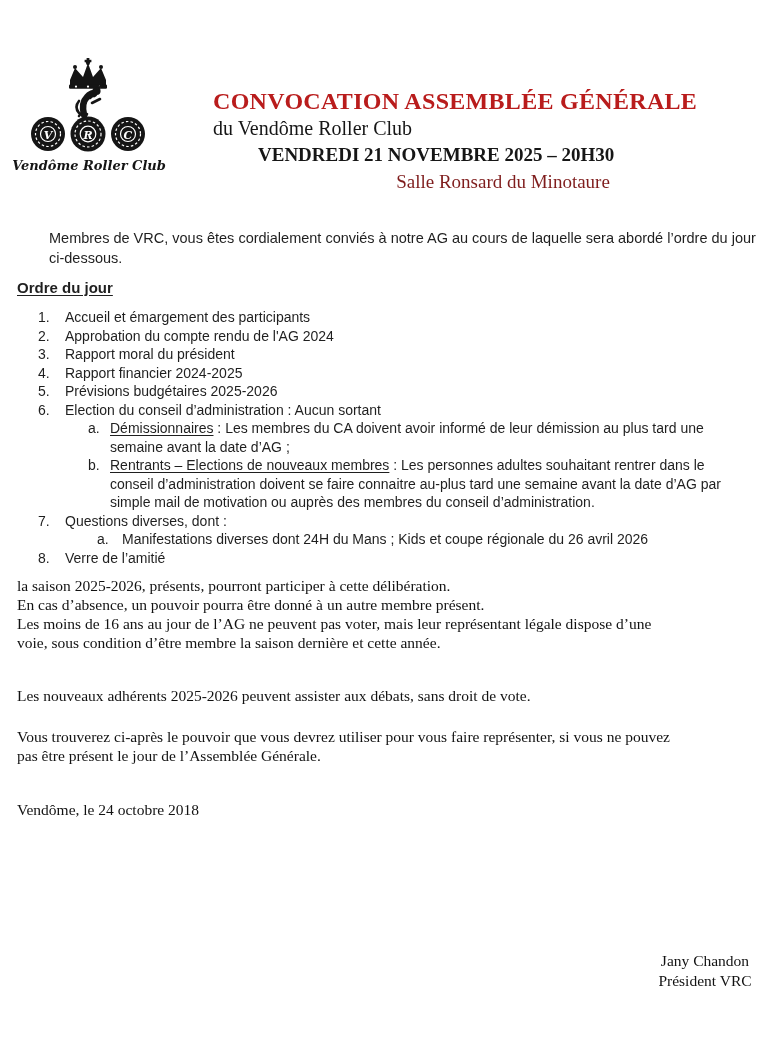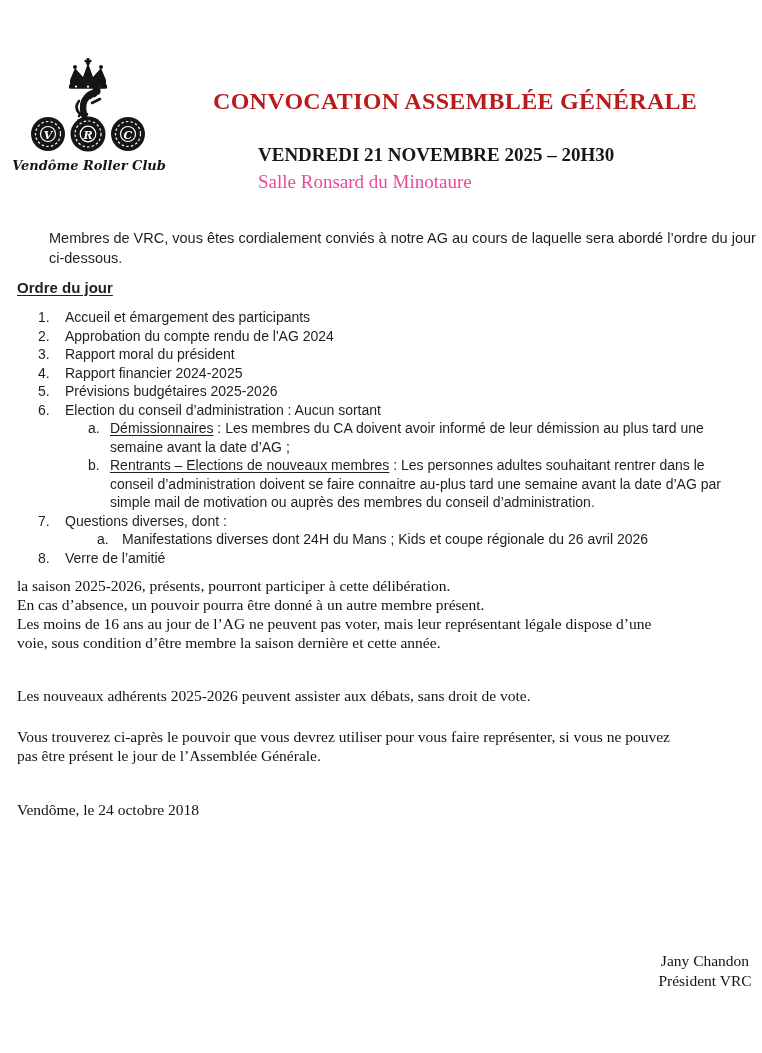--- a/index.html
+++ b/index.html
@@ -20,22 +20,22 @@
     font-family:"Liberation Serif", serif; font-size:20px; color:#161616;
   }
   .head-date {
     position:absolute; left:213px; top:144px; width:535px; padding-left:45px;
     box-sizing:border-box; text-align:left;
     font-family:"Liberation Serif", serif; font-size:19px; font-weight:bold; color:#161616;
     white-space:nowrap;
   }
   .head-venue {
     position:absolute; left:213px; top:171px; width:535px; padding-left:45px;
-    box-sizing:border-box; 
-    font-family:"Liberation Serif", serif; font-size:19px; color:#ec4899;
+    box-sizing:border-box; text-align:center;
+    font-family:"Liberation Serif", serif; font-size:19px; color:#7f1d1d;
   }
   
   .intro { position:absolute; left:17px; top:228px; width:735px; font-size:14.5px; line-height:20px;margin-left:32px; }
   .agenda-heading {
     position:absolute; left:17px; top:279px;
     font-size:15px; font-weight:bold; text-decoration:underline; text-underline-offset:2px;
   }
   .agenda { position:absolute; left:0; top:308px; width:755px; font-size:14px; line-height:18.5px; }
   .row { position:relative; padding-left:65px; padding-right:14px; }
   .row .num { position:absolute; left:38px; }
@@ -97,20 +97,21 @@
     <g>
       <circle cx="102" cy="76" r="17" fill="#151515"></circle>
       <circle cx="102" cy="76" r="12.5" fill="none" stroke="#ffffff" stroke-width="1.2" stroke-dasharray="2.5 2.2"></circle>
       <circle cx="102" cy="76" r="7.5" fill="none" stroke="#ffffff" stroke-width="1.2"></circle>
       <text x="102" y="80.5" text-anchor="middle" font-size="11" font-style="italic" font-weight="bold" font-family="'DejaVu Serif', serif" fill="#ffffff">C</text>
     </g>
     <text x="63" y="112" text-anchor="middle" font-size="13" font-style="italic" font-weight="bold" font-family="'DejaVu Serif', serif" fill="#151515">Vendôme Roller Club</text>
   </svg>
 
   <div class="title-red">CONVOCATION ASSEMBLÉE GÉNÉRALE</div>
+  <div class="subtitle">du Vendôme Roller Club</div>
   <div class="head-date">VENDREDI 21 NOVEMBRE 2025 – 20H30</div>
   <div class="head-venue">Salle Ronsard du Minotaure</div>
 
   <div class="intro">
     <div>Membres de VRC, vous êtes cordialement conviés à notre AG au cours de laquelle sera abordé l’ordre du jour</div>
     <div>ci-dessous.</div>
   </div>
 
   <div class="agenda-heading">Ordre du jour</div>
 

